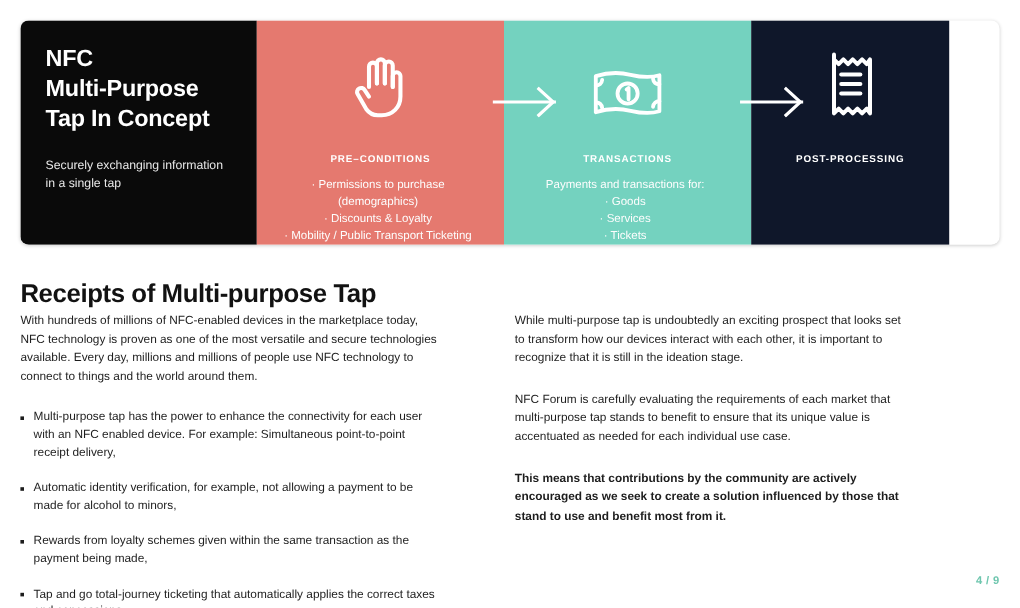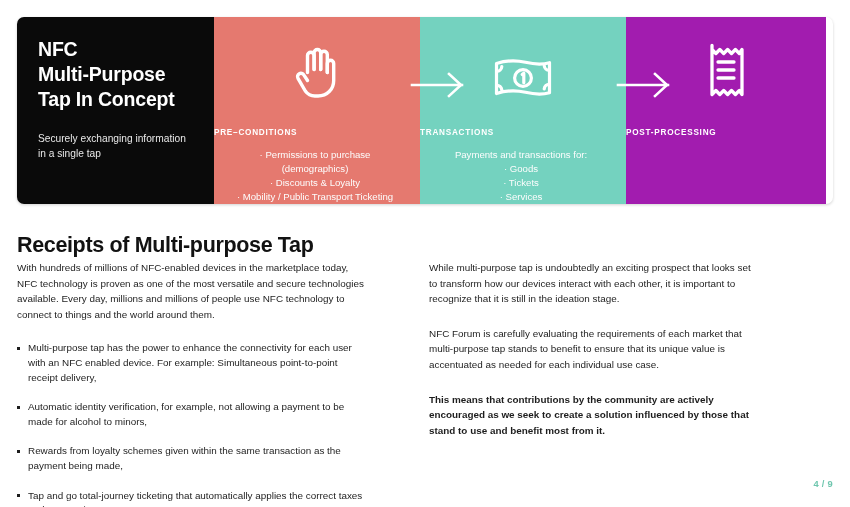--- a/index.html
+++ b/index.html
@@ -46,22 +46,22 @@
   .panel-pre {
     width: 206px;
     background: #e5796f;
   }
   .panel-tx {
     width: 206px;
     background: #74d2bf;
     padding-left: 16px;
   }
   .panel-post {
-    width: 200px;
-    background: #a21caf;
+    width: 165px;
+    background: #0f172a;
   }
 
   .title-main {
     color: #ffffff;
     font-size: 19.5px;
     font-weight: 700;
     line-height: 25px;
     letter-spacing: -0.2px;
     white-space: pre-line;
   }
@@ -83,20 +83,21 @@
     display: flex;
     justify-content: center;
     align-items: flex-end;
     height: 56px;
   }
   .stage-label {
     position: absolute;
     left: 0;
     right: 0;
     top: 111px;
+    text-align: center;
     color: #ffffff;
     font-size: 8.2px;
     font-weight: 700;
     letter-spacing: 0.75px;
   }
   .stage-list {
     position: absolute;
     left: 0;
     right: 4px;
     top: 131px;
@@ -228,22 +229,22 @@
             <path d="M3.5 28.4c2.8-.2 5 1.6 5.3 4.6"></path>
             <path d="M56.5 13.2c-2.8.2-5-1.6-5.3-4.6"></path>
             <path d="M56.5 27.4c-2.8-.2-5 1.6-5.3 4.6"></path>
           </g>
         </svg>
       </div>
       <div class="stage-label">TRANSACTIONS</div>
       <div class="stage-list">
         <div>Payments and transactions for:</div>
         <div>· Goods</div>
+        <div>· Services</div>
         <div>· Tickets</div>
-        <div>· Services</div>
       </div>
     </div>
 
     <div class="panel panel-post">
       <div class="panel-icon">
         <svg width="44" height="58" viewBox="0 0 44 58" fill="none" aria-hidden="true">
           <g stroke="#ffffff" stroke-width="3.3" stroke-linecap="round" stroke-linejoin="round" fill="none">
             <path d="M8 8.5l3.9 4 3.9-4 3.9 4 3.9-4 3.9 4 3.9-4 3.9 4 2.7-4v45l-2.7-4-3.9 4-3.9-4-3.9 4-3.9-4-3.9 4-3.9-4-3.9 4V4.5z"></path>
             <path d="M14 21h16"></path>
             <path d="M14 29h16"></path>

